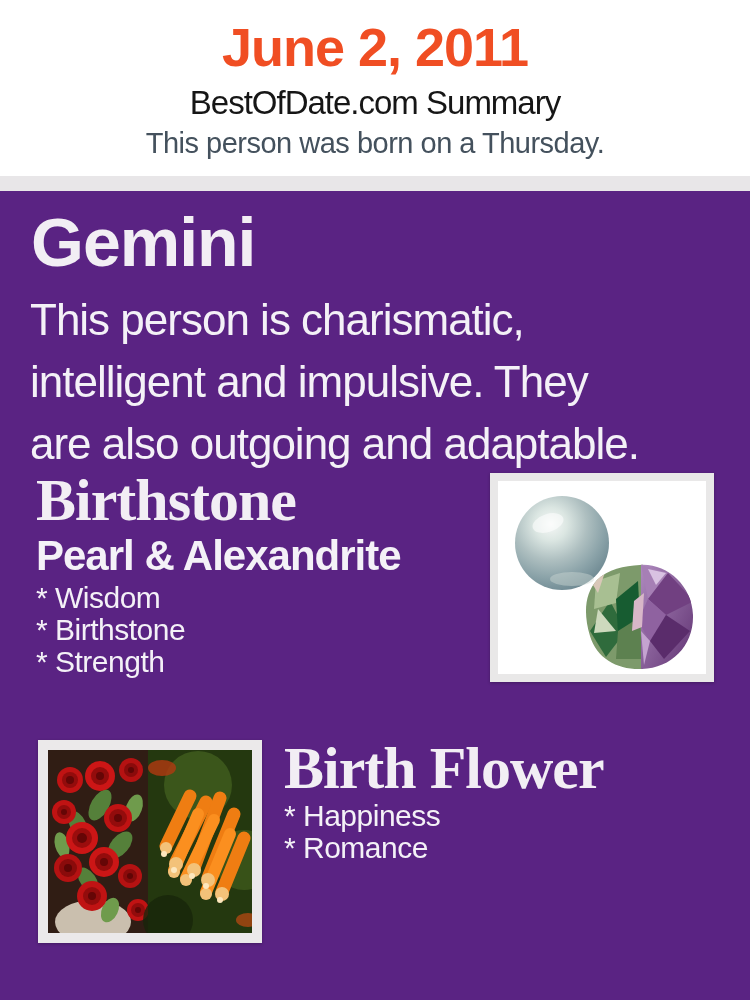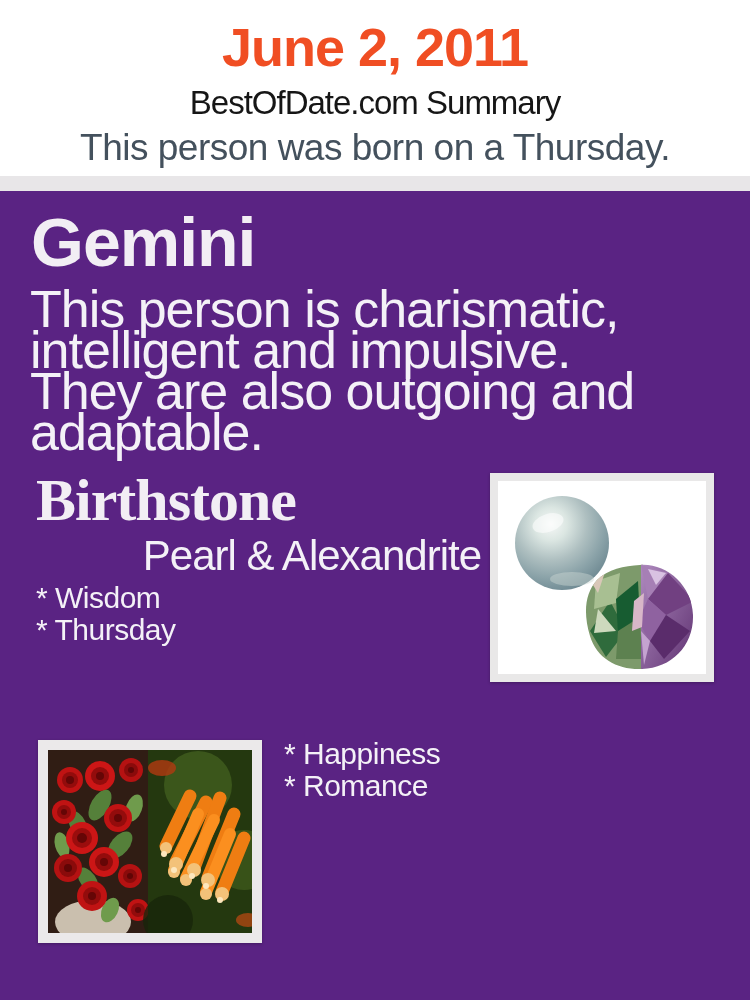--- a/index.html
+++ b/index.html
@@ -22,46 +22,46 @@
   .date-title{
     position:absolute;top:16px;left:0;width:100%;text-align:center;
     font-size:54px;font-weight:700;letter-spacing:-1px;color:var(--accent-orange);
   }
   .site-summary{
     position:absolute;top:84px;left:0;width:100%;text-align:center;
     font-size:33px;font-weight:400;letter-spacing:-1px;color:#161616;
   }
   .day-note{
     position:absolute;top:127px;left:0;width:100%;text-align:center;
-    font-size:37px;font-weight:400;letter-spacing:-0.5px;color:var(--note-slate);
+    font-size:29px;font-weight:400;letter-spacing:-0.5px;color:var(--note-slate);
   }
   .divider{
     position:absolute;top:176px;left:0;width:750px;height:15px;
     background:var(--divider-gray);
   }
   
   .purple-section{
     position:absolute;top:191px;left:0;width:750px;height:944px;
     background:var(--purple-background);color:var(--body-white);
   }
   .zodiac-sign{
     position:absolute;left:31px;top:16px;
     font-size:68px;font-weight:700;letter-spacing:-1px;line-height:70px;
     color:var(--heading-white);
   }
   .zodiac-description{
     position:absolute;left:30px;top:98px;width:618px;
-    font-size:52px;line-height:41px;letter-spacing:-1px;font-weight:400;
+    font-size:44px;line-height:62px;letter-spacing:-1px;font-weight:400;
   }
   .section-title{
     font-size:60px;font-weight:700;letter-spacing:-1px;line-height:62px;
     color:var(--heading-white);margin:0;font-family:Liberation Serif, serif;
   }
   .section-sub{
-    font-size:42px;font-weight:400;letter-spacing:-1px;line-height:50px;margin:0;text-align:right;
+    font-size:42px;font-weight:700;letter-spacing:-1px;line-height:50px;margin:0;
   }
   .trait{
     font-size:30px;font-weight:400;letter-spacing:-0.5px;line-height:30px;margin-top:2px;
   }
   .birthstone-block{position:absolute;left:36px;top:278px;width:445px;}
   .birthflower-block{position:absolute;left:284px;top:546px;width:450px;}
   
   .photo-frame{
     position:absolute;background:#ffffff;
     box-shadow:0 1px 3px rgba(0,0,0,0.25);
@@ -91,21 +91,22 @@
 
   <div class="purple-section">
 
     <div class="zodiac-sign">Gemini</div>
     <div class="zodiac-description">This person is charismatic, intelligent and impulsive. They are also outgoing and adaptable.</div>
 
     <div class="birthstone-block">
       <div class="section-title">Birthstone</div>
       <div class="section-sub">Pearl &amp; Alexandrite</div>
       <div class="trait">* Wisdom</div>
-      <div class="trait">* Thursday</div>
+      <div class="trait">* Birthstone</div>
+      <div class="trait">* Strength</div>
     </div>
 
     <div class="photo-frame birthstone-frame">
       <svg viewBox="0 0 208 193">
         <defs>
           <radialGradient id="pearlG" cx="38%" cy="30%" r="80%">
             <stop offset="0%" stop-color="#f6f8f7"></stop>
             <stop offset="22%" stop-color="#dbe6e2"></stop>
             <stop offset="48%" stop-color="#aebfc0"></stop>
             <stop offset="72%" stop-color="#8aa2a8"></stop>
@@ -258,18 +259,19 @@
               <circle cx="144" cy="126" r="3"></circle>
             <circle cx="158" cy="136" r="3"></circle>
               <circle cx="172" cy="150" r="3"></circle>
             <circle cx="116" cy="104" r="3"></circle>
           </g>
         </g>
       </svg>
     </div>
 
     <div class="birthflower-block">
+      <div class="section-title">Birth Flower</div>
       <div class="trait">* Happiness</div>
       <div class="trait">* Romance</div>
     </div>
 
   </div>
 </div>
 
 </body></html>

